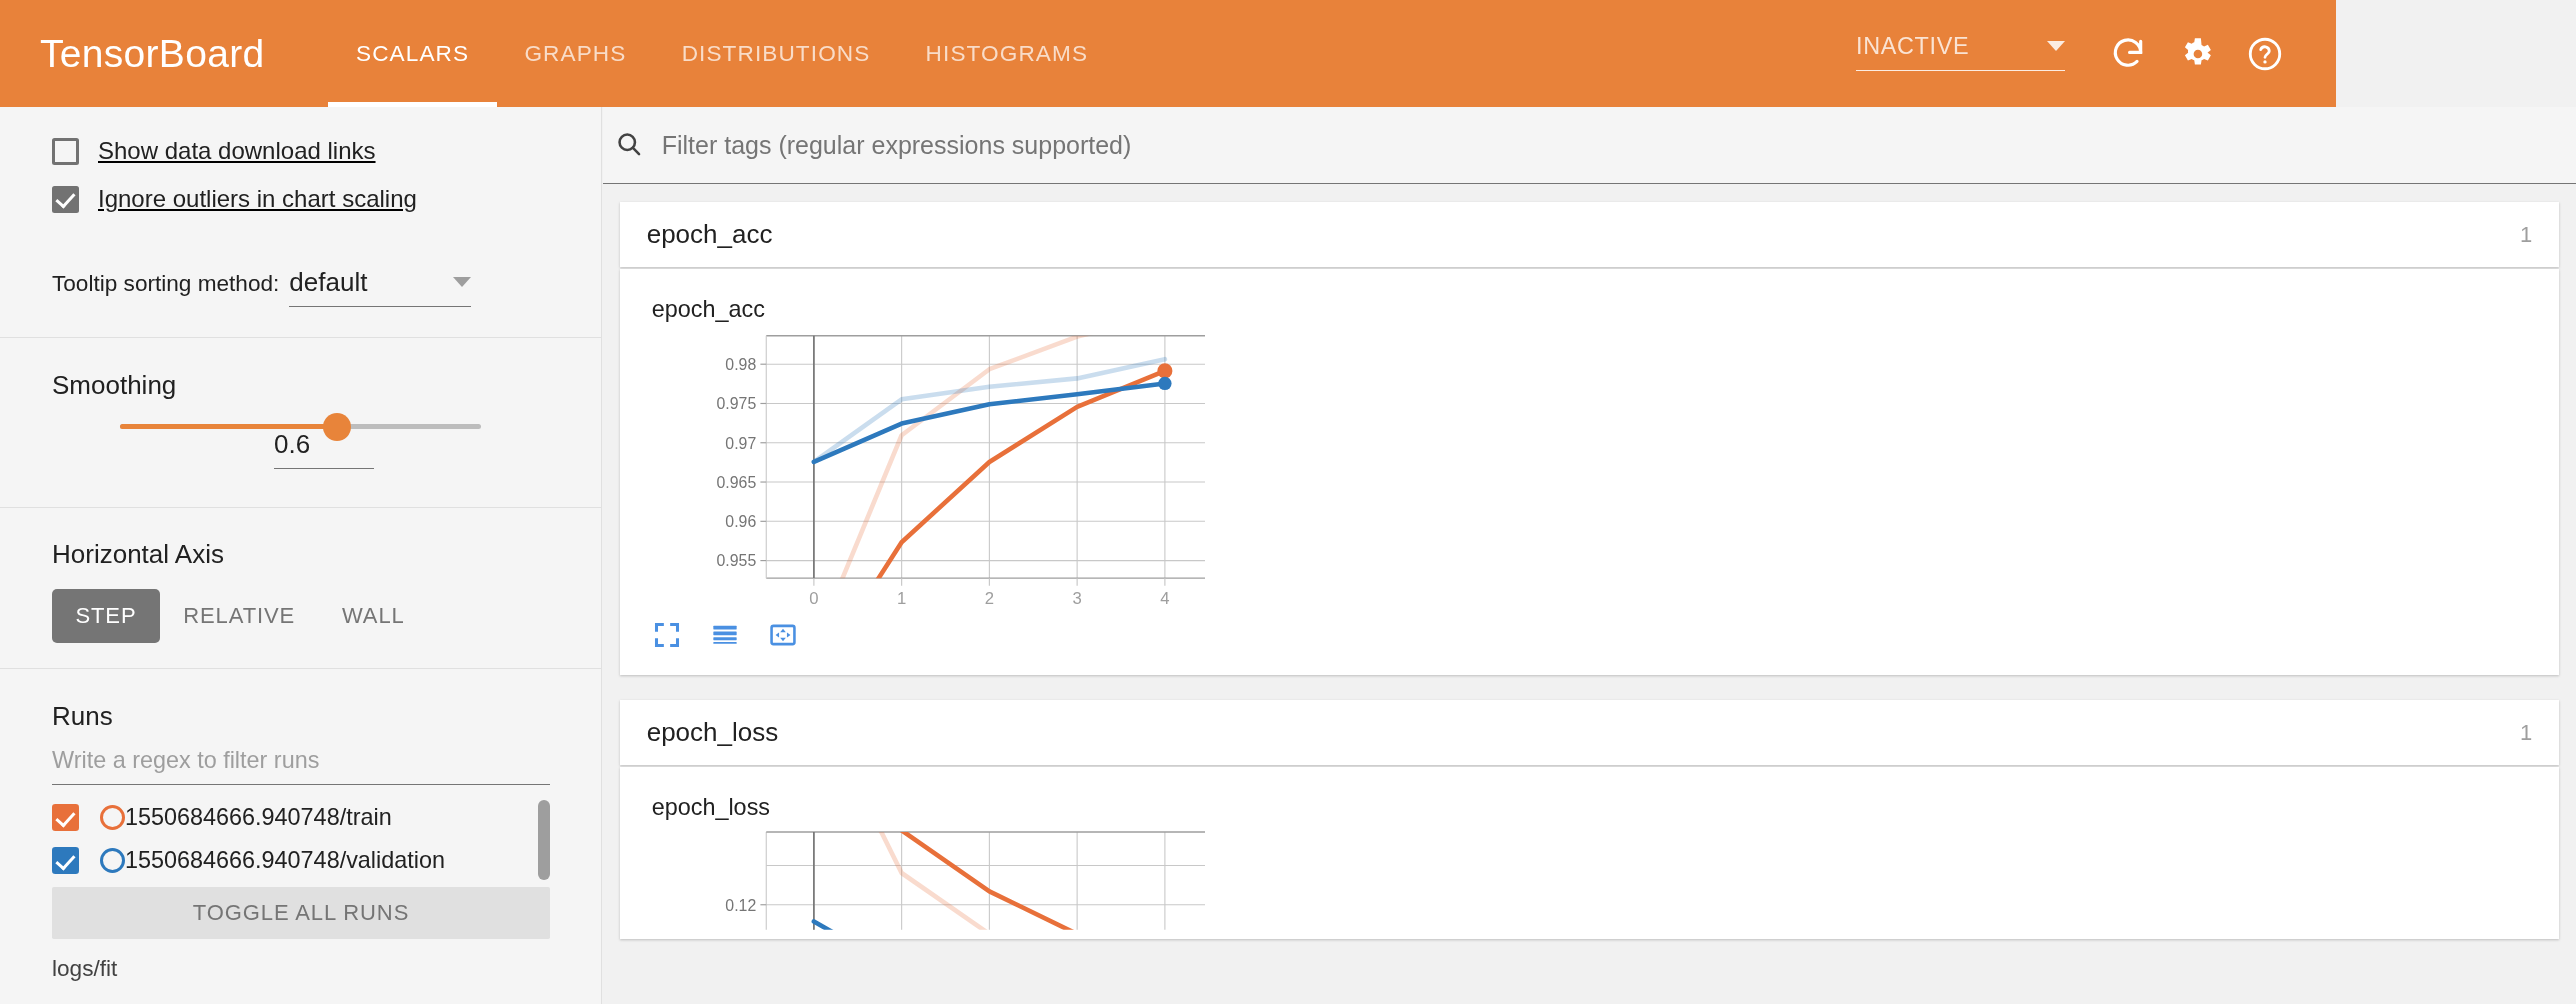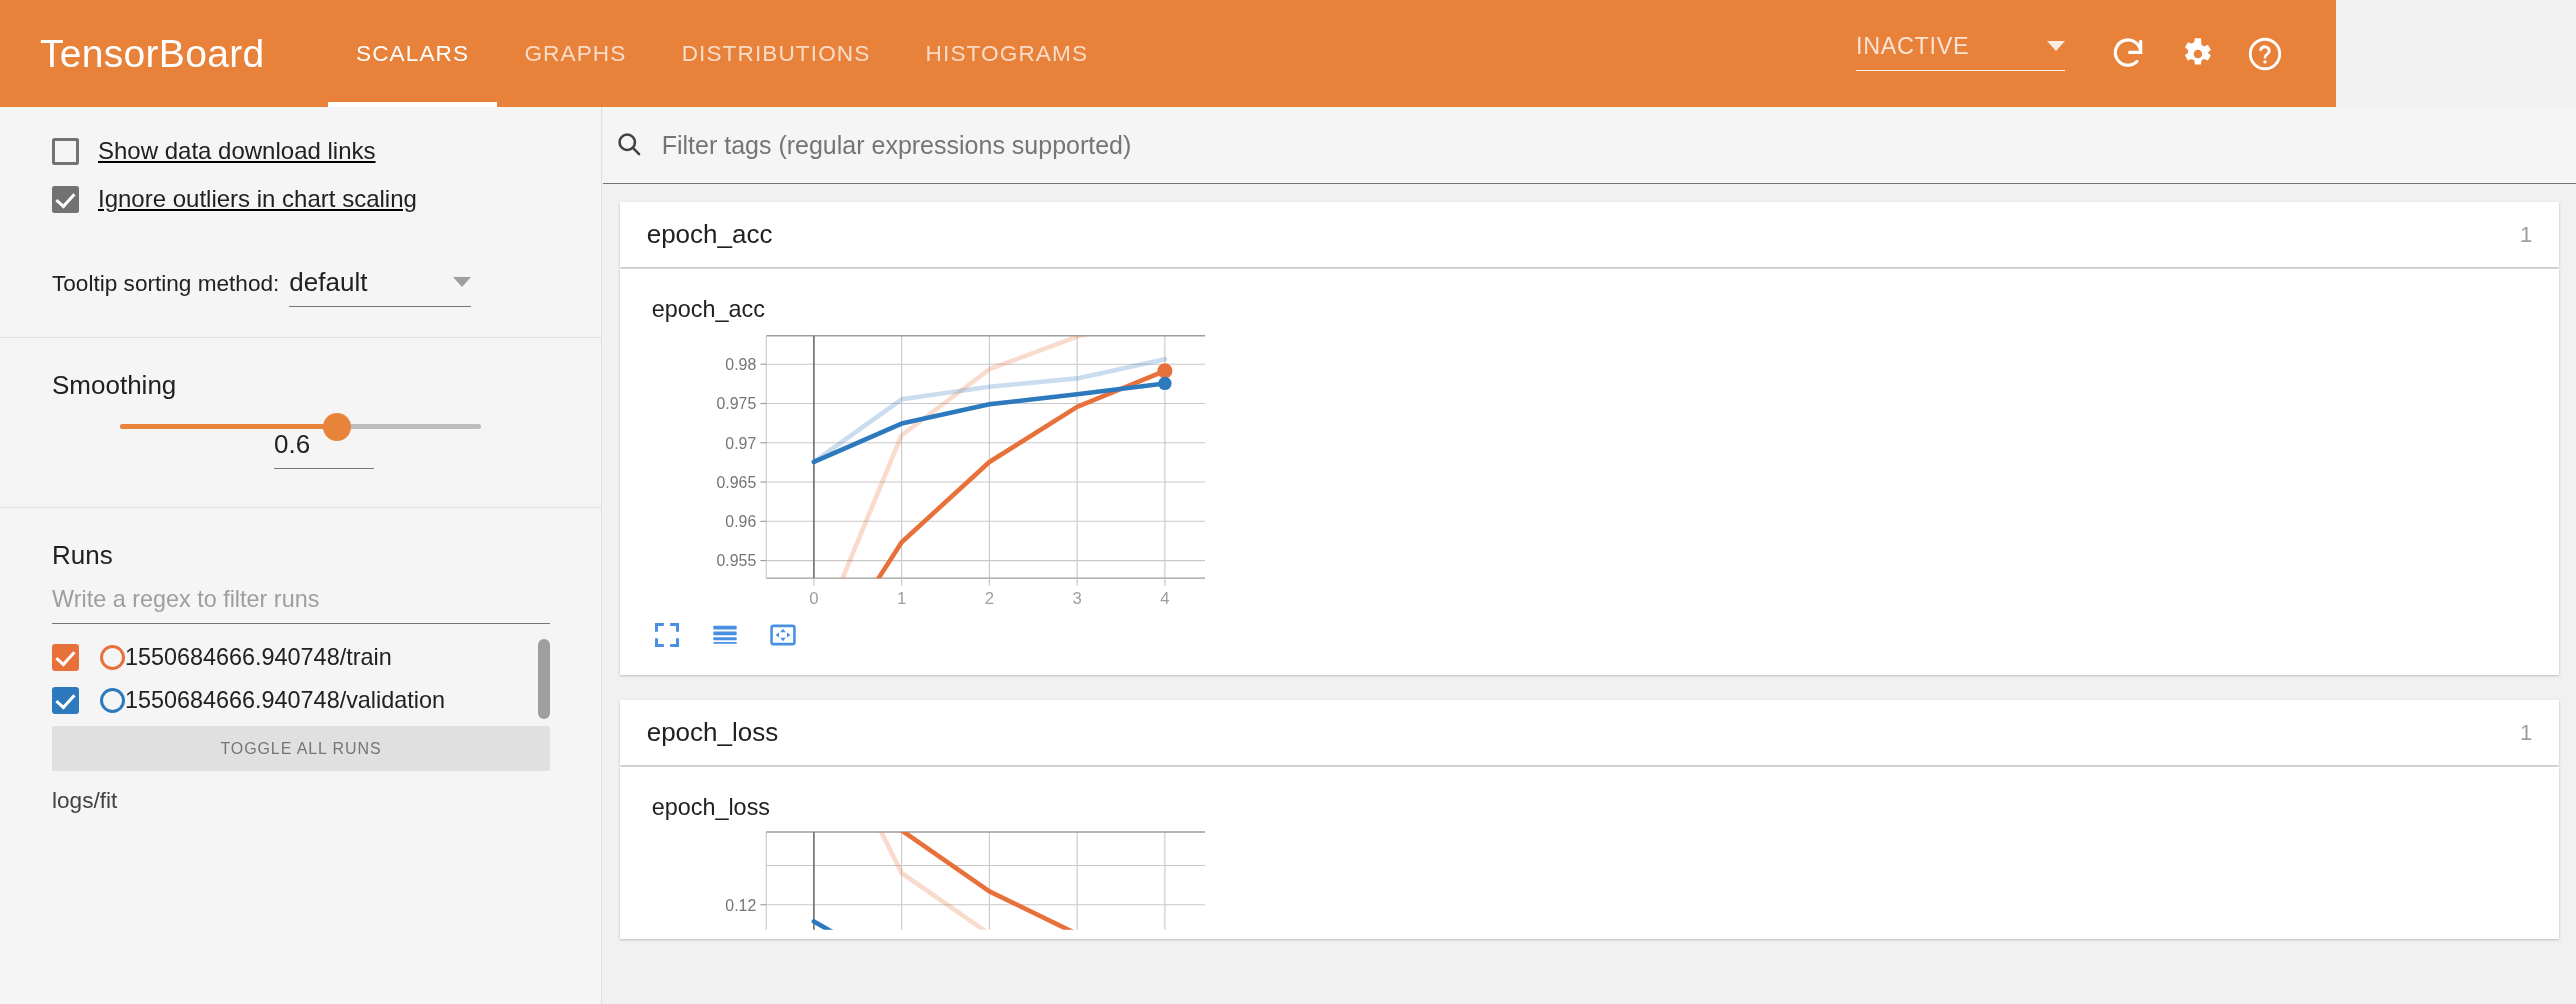--- a/index.html
+++ b/index.html
@@ -252,21 +252,21 @@
     border-radius: 5.9px;
     background: #9e9e9e;
     cursor: pointer;
   }
   .toggle-all {
     margin-top: 3.3px;
     width: 498px;
     background: #e0e0e0;
     text-align: center;
     padding: 13.4px 0;
-    font-size: 16px; letter-spacing: 0.9px;
+    font-size: 22px; letter-spacing: 0.9px;
     color: #757575;
     cursor: pointer; user-select: none;
     border-radius: 1.7px;
   }
   .logs-fit {
     margin-top: 16.7px;
     font-size: 22.6px; color: #424242;
   }
 
   
@@ -406,20 +406,35 @@
         <div class="slider-fill"></div>
         <div class="slider-thumb"></div>
       </div>
       <div class="slider-value">0.6</div>
     </div>
     <div style="height:23.4px"></div>
   </div>
 
   <div class="sb-divider"></div>
 
+  <div class="sb-section">
+    <div class="sb-title">Horizontal Axis</div>
+    <div class="btn-group">
+      <div class="seg-btn active">
+        <span>STEP</span>
+      </div>
+      <div class="seg-btn">
+        <span>RELATIVE</span>
+      </div>
+      <div class="seg-btn">
+        <span>WALL</span>
+      </div>
+    </div>
+    <div style="height:25px"></div>
+  </div>
 
   <div class="sb-divider"></div>
 
   <div class="sb-section">
     <div class="sb-title">Runs</div>
     <div class="regex-input">Write a regex to filter runs</div>
 
     <div class="runs-list">
       <div class="run-row">
         <span class="run-cb" style="background:#e8703a"></span>

